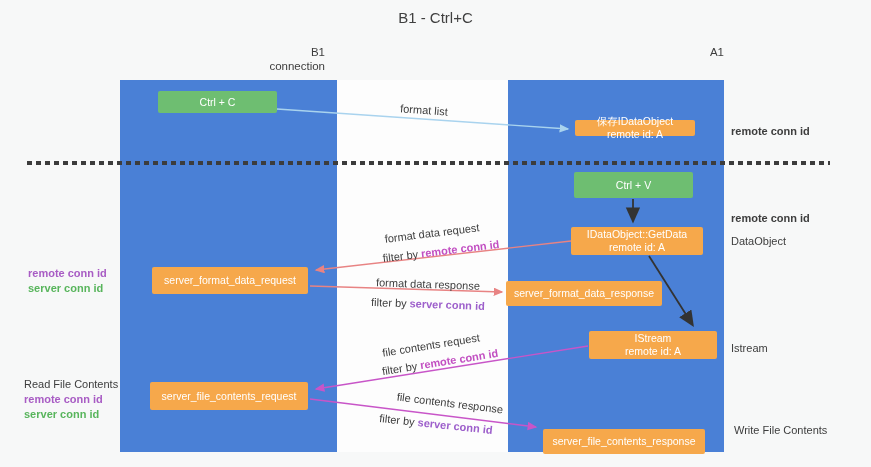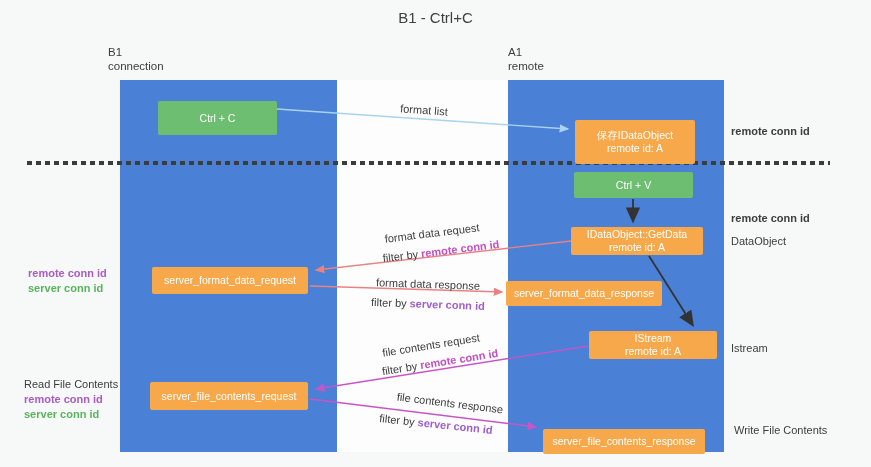--- a/index.html
+++ b/index.html
@@ -3,21 +3,21 @@
 <meta charset="utf-8">
 <style>
   html,body{margin:0;padding:0}
   body{width:871px;height:467px;background:#f7f8f8;font-family:"Liberation Sans",sans-serif;position:relative;overflow:hidden}
   .abs{position:absolute}
   .title{left:0;right:0;top:8px;text-align:center;font-size:15px;color:#404040;line-height:19px}
   .gap-strip{left:337px;top:80px;width:171px;height:372px;background:#fdfdfd}
   .lane{background:#4a80d6}
   .lane-left{left:120px;top:80px;width:217px;height:372px}
   .lane-right{left:508px;top:80px;width:216px;height:372px}
-  .lane-header{font-size:11.5px;color:#3d3d3d;text-align:left;line-height:14px}
+  .lane-header{font-size:11.5px;color:#3d3d3d;text-align:right;line-height:14px}
   .dashes{left:27px;top:161px;width:803px;height:4px;background:repeating-linear-gradient(90deg,#3c3c3c 0 5px,transparent 5px 9px)}
   .node{color:#fff;font-size:10.5px;text-align:center;display:flex;flex-direction:column;justify-content:center;line-height:13px;border-radius:2px;white-space:nowrap}
   .node.orange{background:#f6a84b}
   .node.green{background:#6ebe71}
   .alabel{font-size:11px;color:#3d3d3d;white-space:nowrap}
   .pre{margin-right:3px}
   .purple{color:#a85cc4;font-weight:bold}
   .magenta{color:#c24fc2;font-weight:bold}
   .violet{color:#9d5fcb;font-weight:bold}
   .greentx{color:#58b55c;font-weight:bold}
@@ -30,21 +30,20 @@
 <div class="abs title">
   <div>B1 - Ctrl+C</div>
 </div>
 
 <div class="abs lane-header" style="left:108px;top:45px;width:217px">
   <div>B1</div>
   <div>connection</div>
 </div>
 <div class="abs lane-header" style="left:508px;top:45px;width:216px">
   <div>A1</div>
-  <div>remote</div>
 </div>
 
 <div class="abs gap-strip"></div>
 <div class="abs lane lane-left"></div>
 <div class="abs lane lane-right"></div>
 
 <div class="abs dashes"></div>
 
 <svg class="overlay" width="871" height="467" viewBox="0 0 871 467">
   <defs>
@@ -63,24 +62,24 @@
   </defs>
   <line x1="277" y1="109" x2="568" y2="129" stroke="#a9d3ee" stroke-width="1.4" marker-end="url(#m-blue)"></line>
   <line x1="633" y1="199" x2="633" y2="220" stroke="#333333" stroke-width="1.8" marker-end="url(#m-black)"></line>
   <line x1="649" y1="256" x2="692" y2="324" stroke="#333333" stroke-width="1.8" marker-end="url(#m-black)"></line>
   <line x1="571" y1="241" x2="316" y2="270" stroke="#e88383" stroke-width="1.4" marker-end="url(#m-salmon)"></line>
   <line x1="310" y1="286" x2="502" y2="292" stroke="#e88383" stroke-width="1.4" marker-end="url(#m-salmon)"></line>
   <line x1="588" y1="346" x2="316" y2="389" stroke="#c855c8" stroke-width="1.4" marker-end="url(#m-magenta)"></line>
   <line x1="310" y1="399" x2="536" y2="427" stroke="#c855c8" stroke-width="1.4" marker-end="url(#m-magenta)"></line>
 </svg>
 
-<div class="abs node green" style="left:158px;top:101px;width:119px;height:34px">
+<div class="abs node green" style="left:158px;top:91px;width:119px;height:22px">
   <span>Ctrl + C</span>
 </div>
-<div class="abs node orange" style="left:575px;top:120px;width:120px;height:44px">
+<div class="abs node orange" style="left:575px;top:120px;width:120px;height:16px">
   <span>保存IDataObject</span>
   <span>remote id: A</span>
 </div>
 <div class="abs node green" style="left:574px;top:172px;width:119px;height:26px">
   <span>Ctrl + V</span>
 </div>
 <div class="abs node orange" style="left:571px;top:227px;width:132px;height:28px">
   <span>IDataObject::GetData</span>
   <span>remote id: A</span>
 </div>

